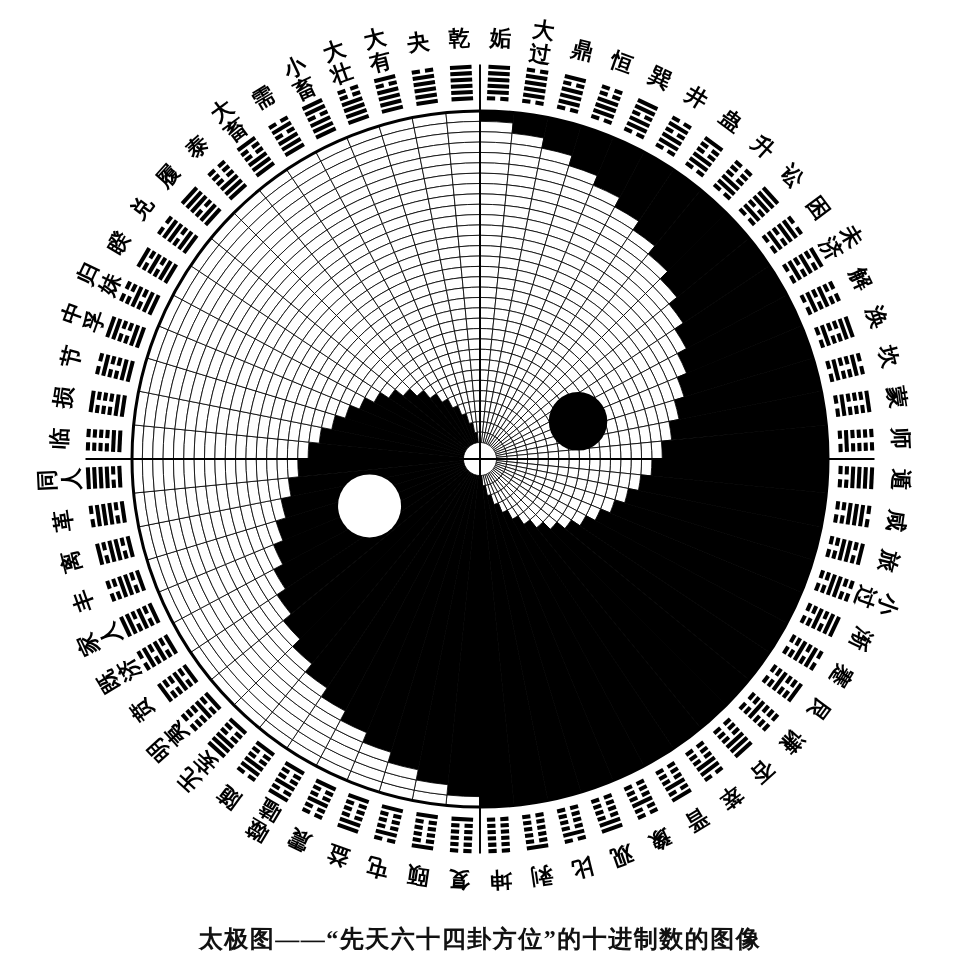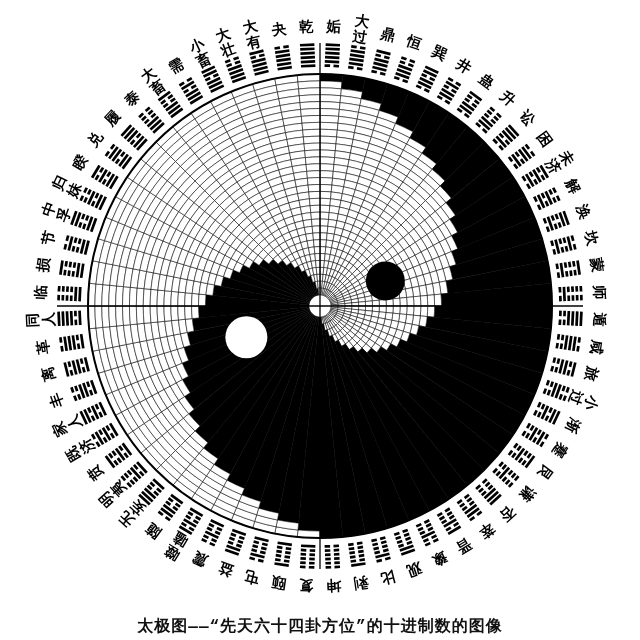--- a/index.html
+++ b/index.html
@@ -1,21 +1,21 @@
 <!DOCTYPE html>
 <html><head>
 <meta charset="utf-8">
 <style>
   html,body{margin:0;padding:0;background:#ffffff;}
   .page{position:relative;width:640px;height:640px;background:#ffffff;overflow:hidden;
         font-family:"Liberation Sans",sans-serif;}
   svg{position:absolute;left:0;top:0;}
   .caption{position:absolute;left:0;top:616px;width:640px;text-align:center;
            font-weight:bold;font-size:16px;color:#111;letter-spacing:1px;
-           font-family:Liberation Mono, monospace;}
+           font-family:Liberation Serif, serif;}
 </style>
 </head>
 <body>
 
 <div class="page">
   <svg width="640" height="640" viewBox="0 0 640 640">
       <g>
         <path d="M320.00 74.00A232.00 232.00 0 0 1 342.74 75.12L342.06 81.99A225.09 225.09 0 0 0 320.00 80.91Z" fill="#000000" stroke="#000000" stroke-width="0.5"></path>
         <path d="M320.00 80.91A225.09 225.09 0 0 1 342.06 81.99L341.39 88.86A218.19 218.19 0 0 0 320.00 87.81Z" fill="#ffffff" stroke="#000000" stroke-width="0.55"></path>
         <path d="M320.00 87.81A218.19 218.19 0 0 1 341.39 88.86L340.71 95.74A211.28 211.28 0 0 0 320.00 94.72Z" fill="#ffffff" stroke="#000000" stroke-width="0.55"></path>

